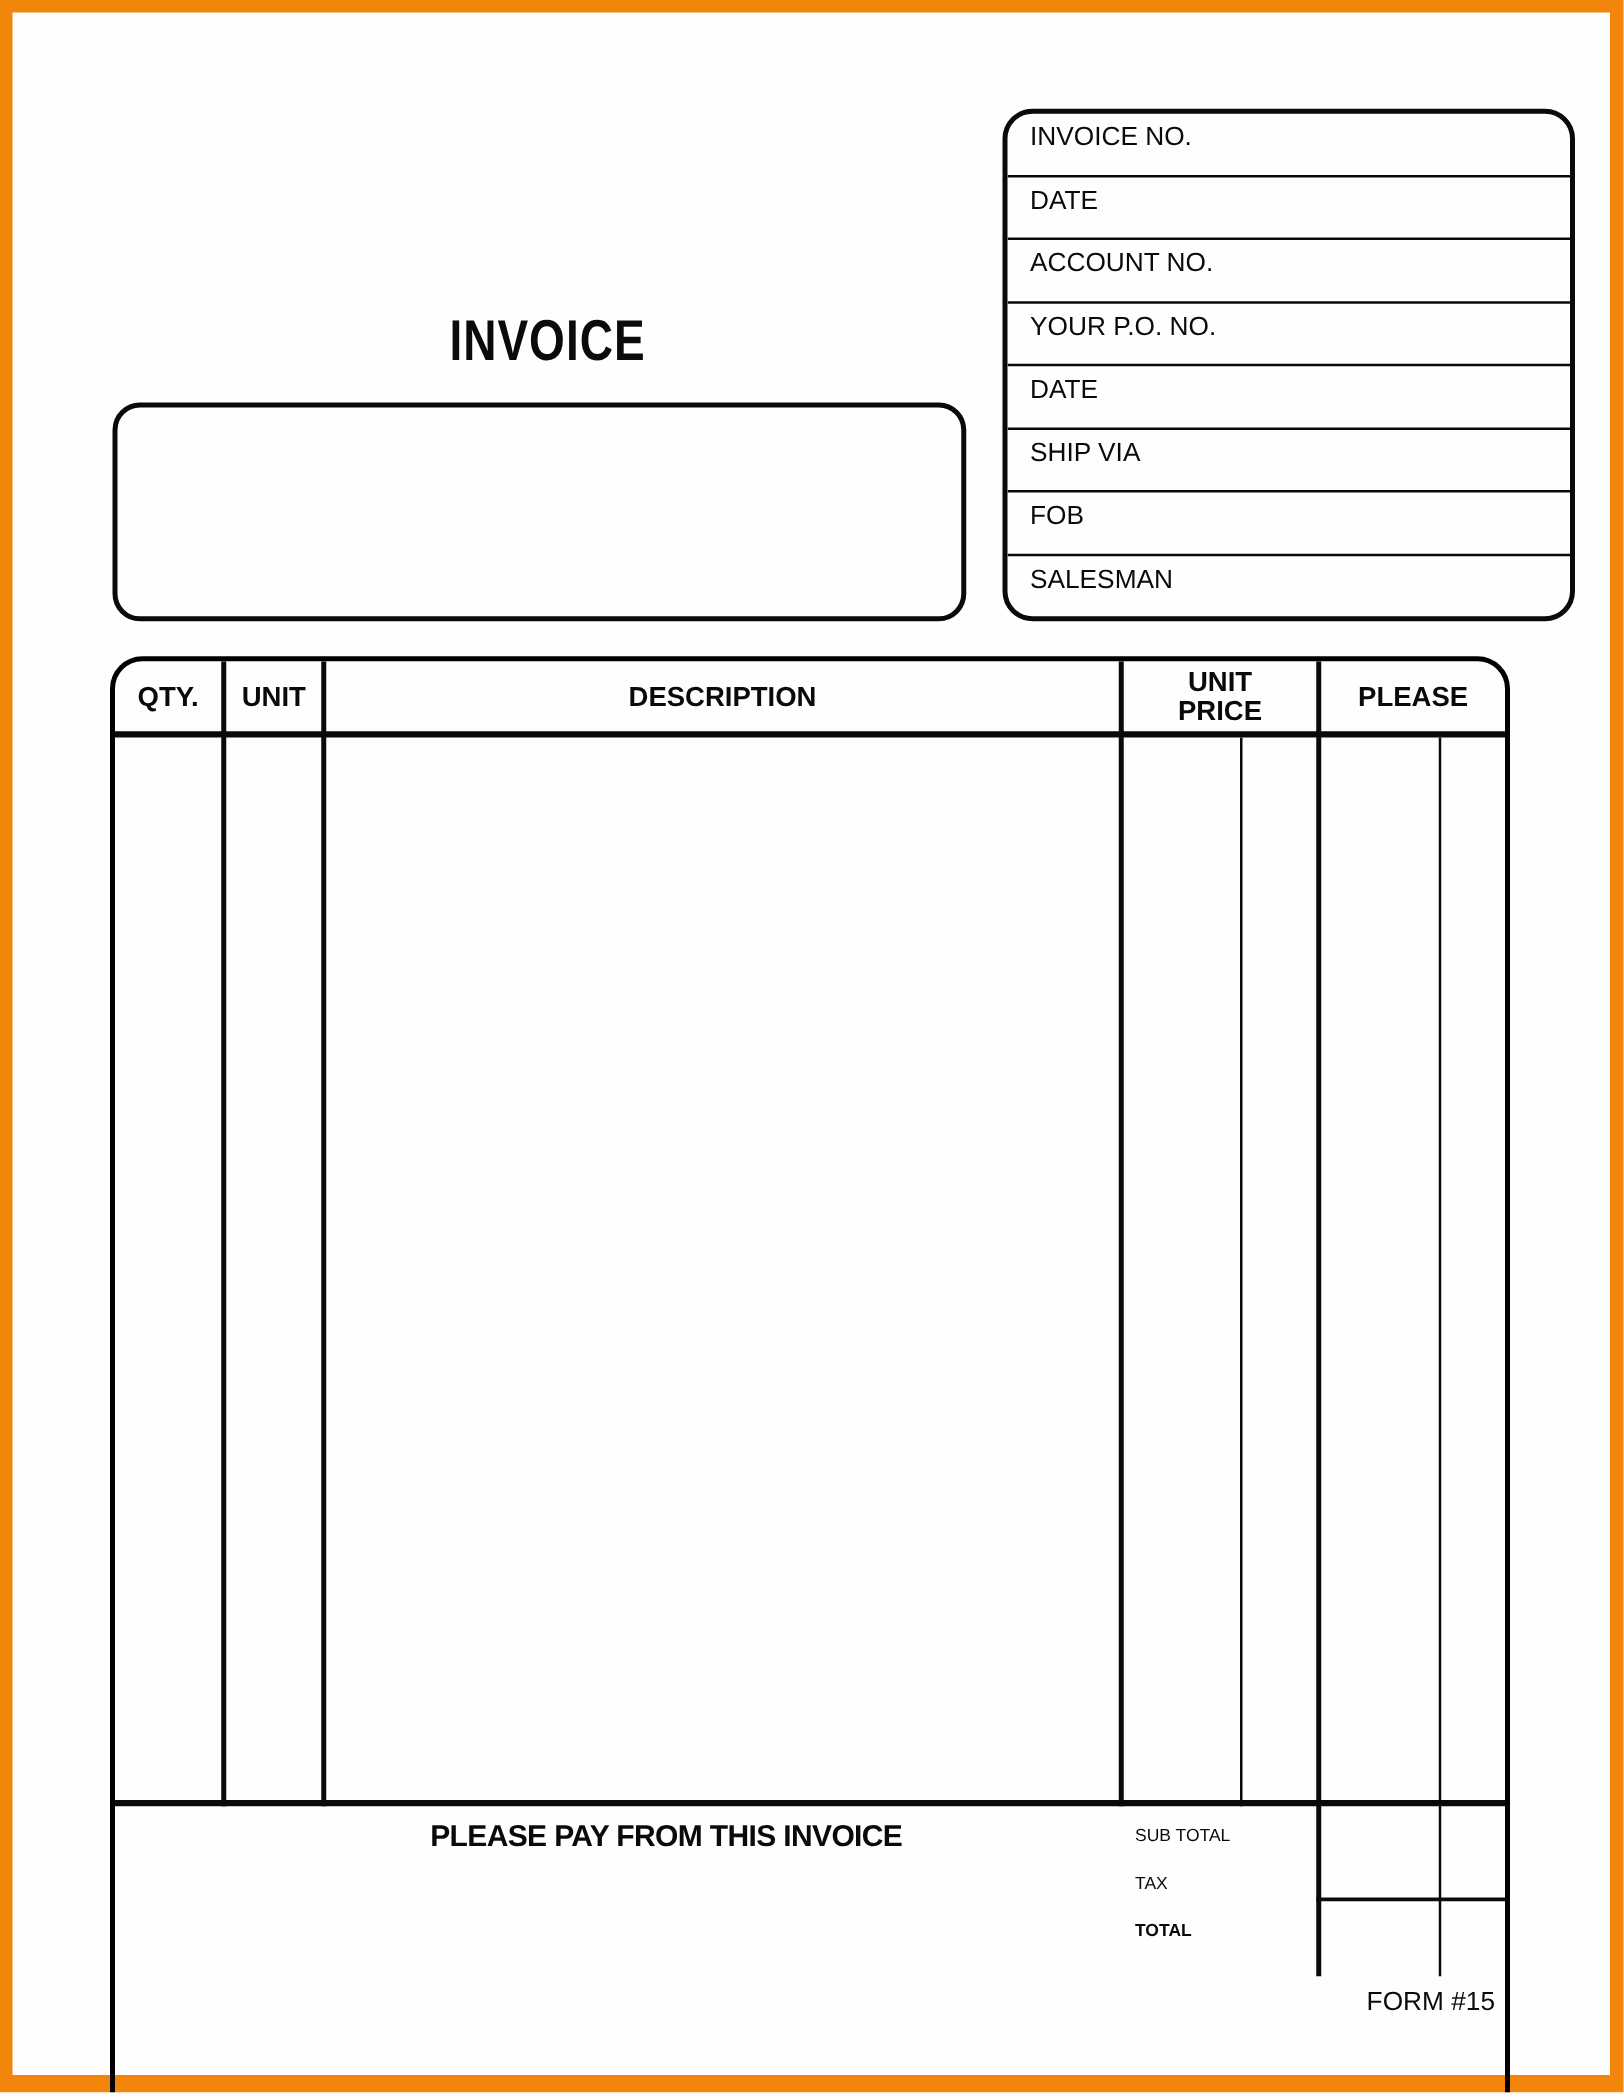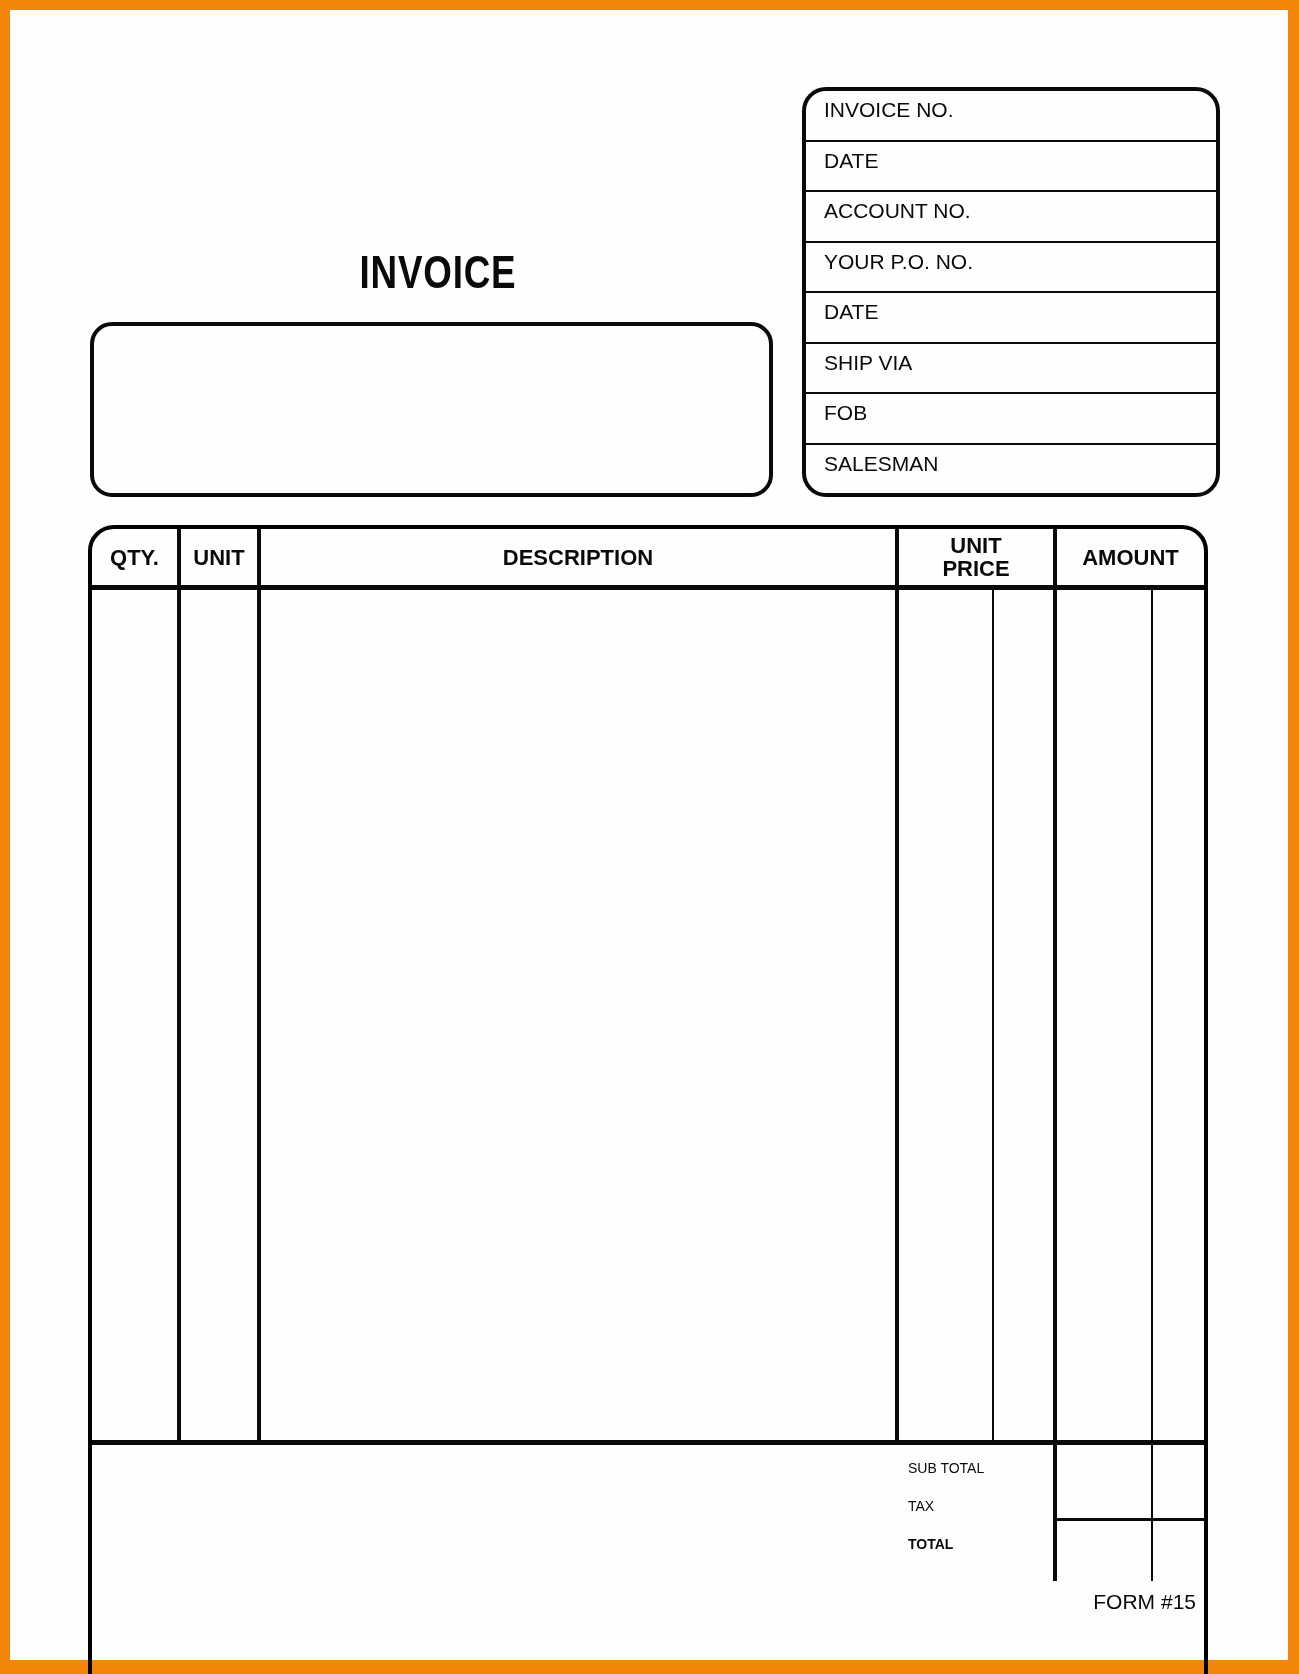--- a/index.html
+++ b/index.html
@@ -21,21 +21,21 @@
     text-align:center;font-size:46px;font-weight:bold;letter-spacing:1px;
     transform:scaleX(0.8);
     line-height:58px;
   }
   .bill-box{
     left:90px;top:322px;width:683px;height:175px;
     border:4px solid #0A0A0A;border-radius:22px;
     background:transparent;
   }
   .info-table{
-    left:802px;top:87px;width:418px;height:410px;
+    left:802px;top:87px;width:458px;height:410px;
     border:4px solid #0A0A0A;border-radius:24px;
     display:flex;flex-direction:column;overflow:hidden;
   }
   .info-row{
     flex:1;border-bottom:2px solid #0A0A0A;
     padding:7px 0 0 18px;font-size:21px;line-height:24px;
   }
   .info-row:last-child{border-bottom:none;}
   .main-table{
     left:88px;top:525px;width:1120px;height:1323px;
@@ -85,38 +85,39 @@
     <div class="info-row"><span>SALESMAN</span></div>
   </div>
 
   <div class="abs main-table">
 
     <div class="hdr" style="left:0;width:85px;">QTY.</div>
     <div class="hdr" style="left:89px;width:76px;">UNIT</div>
     <div class="hdr" style="left:169px;width:634px;border-radius:16px;">DESCRIPTION</div>
     <div class="hdr" style="left:807px;width:154px;">UNIT
 PRICE</div>
-    <div class="hdr" style="left:965px;width:147px;">AMOUNT</div>
+    <div class="hdr" style="left:965px;width:147px;">PLEASE</div>
 
     <div class="hline" style="left:0;top:56px;width:1112px;height:5px;"></div>
     <div class="hline" style="left:0;top:911px;width:1112px;height:5px;"></div>
     <div class="hline" style="left:961px;top:989px;width:151px;height:3px;"></div>
     <div class="vline" style="left:85px;top:0;width:4px;height:916px;"></div>
     <div class="vline" style="left:165px;top:0;width:4px;height:916px;"></div>
     <div class="vline" style="left:803px;top:0;width:4px;height:916px;"></div>
     <div class="vline" style="left:900px;top:61px;width:2px;height:855px;"></div>
     <div class="vline" style="left:961px;top:0;width:4px;height:1052px;"></div>
     <div class="vline" style="left:1059px;top:61px;width:2px;height:991px;"></div>
 
     <div class="cells" style="left:0;top:61px;width:85px;height:850px;"></div>
     <div class="cells" style="left:89px;top:61px;width:76px;height:850px;"></div>
     <div class="cells" style="left:169px;top:61px;width:634px;height:850px;"></div>
     <div class="cells" style="left:807px;top:61px;width:154px;height:850px;"></div>
     <div class="cells" style="left:965px;top:61px;width:147px;height:850px;"></div>
 
+    <div class="foot-msg">PLEASE PAY FROM THIS INVOICE</div>
     <div class="foot-label" style="top:925px;">SUB TOTAL</div>
     <div class="foot-label" style="top:963px;">TAX</div>
     <div class="foot-label" style="top:1001px;font-weight:bold;">TOTAL</div>
     <div class="cells" style="left:965px;top:916px;width:147px;height:73px;"></div>
     <div class="cells" style="left:965px;top:992px;width:147px;height:60px;"></div>
   </div>
 
   <div class="abs form-number">FORM #15</div>
 </div>
 

